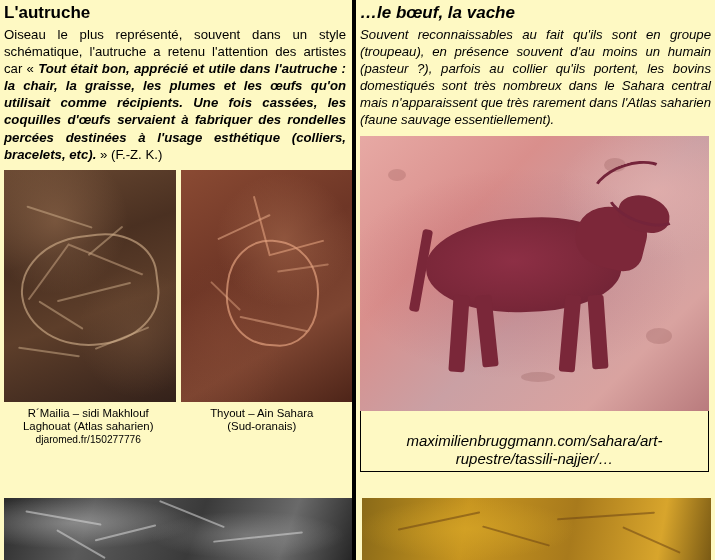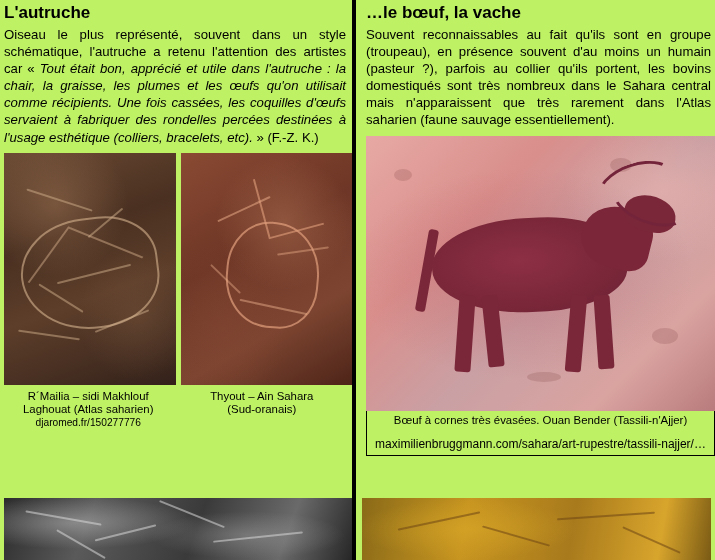--- a/index.html
+++ b/index.html
@@ -10,21 +10,21 @@
     width: 715px;
     height: 560px;
     background: #ffffff;
     font-family: "Liberation Sans", sans-serif;
     overflow: hidden;
   }
   .page {
     position: relative;
     width: 715px;
     height: 560px;
-    background: #bef264;
+    background: #fef9c3;
     display: flex;
   }
   
   .divider {
     position: absolute;
     left: 352px;
     top: 0;
     width: 4px;
     height: 560px;
     background: #000000;
@@ -36,21 +36,22 @@
     box-sizing: border-box;
   }
   .col-left {
     width: 352px;
     height: 560px;
     padding: 4px 6px 0 4px;
   }
   .col-right {
     width: 363px;
     height: 560px;
-    padding: 4px 4px 0 14px;
+    padding: 4px 4px 0 8px;
+    font-style: italic;
   }
   
   h2.heading {
     margin: 0 0 3px 0;
     font-size: 17px;
     font-weight: bold;
     color: #000000;
     letter-spacing: 0px;
     line-height: 1.1;
   }
@@ -58,20 +59,21 @@
   p.body-text {
     margin: 0;
     font-size: 13.2px;
     line-height: 1.30;
     color: #000000;
     text-align: justify;
     text-justify: inter-word;
   }
   p.body-text .ital {
     font-style: italic;
+    font-weight: bold;
   }
   
   .left-images {
     display: flex;
     gap: 5px;
     margin-top: 7px;
   }
   .fig {
     position: relative;
   }
@@ -251,22 +253,22 @@
     border-top: 0;
     padding: 3px 4px 3px 4px;
     text-align: center;
     font-size: 11.4px;
     line-height: 1.2;
     width: 349px;
     box-sizing: border-box;
   }
   .right-caption .small {
     display: block;
-    font-size: 12px;
-    margin-top: 10px;
+    font-size: 15px;
+    margin-top: 18px;
   }
   
   .bottom-left-strip {
     position: absolute;
     left: 4px;
     bottom: 0;
     width: 348px;
     height: 62px;
     background:
       radial-gradient(ellipse 50% 60% at 20% 40%, rgba(200,200,200,0.45), rgba(0,0,0,0) 70%),
@@ -388,21 +390,20 @@
         <div class="bull-neck"></div>
         <div class="bull-head"></div>
         <div class="bull-horn h1"></div>
         <div class="bull-horn h2"></div>
         <div class="bull-leg l1"></div>
         <div class="bull-leg l2"></div>
         <div class="bull-leg l3"></div>
         <div class="bull-leg l4"></div>
       </div>
       <div class="right-caption">
-        <span>Bœuf à cornes très évasées. Ouan Bender (Tassili-n'Ajjer)</span>
         <span class="small">maximilienbruggmann.com/sahara/art-rupestre/tassili-najjer/…</span>
       </div>
     </div>
 
     <div class="bottom-right-strip">
       <div class="sq" style="left:10%;top:36%;width:24%;transform:rotate(-12deg);"></div>
       <div class="sq" style="left:34%;top:60%;width:20%;transform:rotate(16deg);"></div>
       <div class="sq" style="left:56%;top:28%;width:28%;transform:rotate(-4deg);"></div>
       <div class="sq" style="left:74%;top:66%;width:18%;transform:rotate(24deg);"></div>
     </div>

